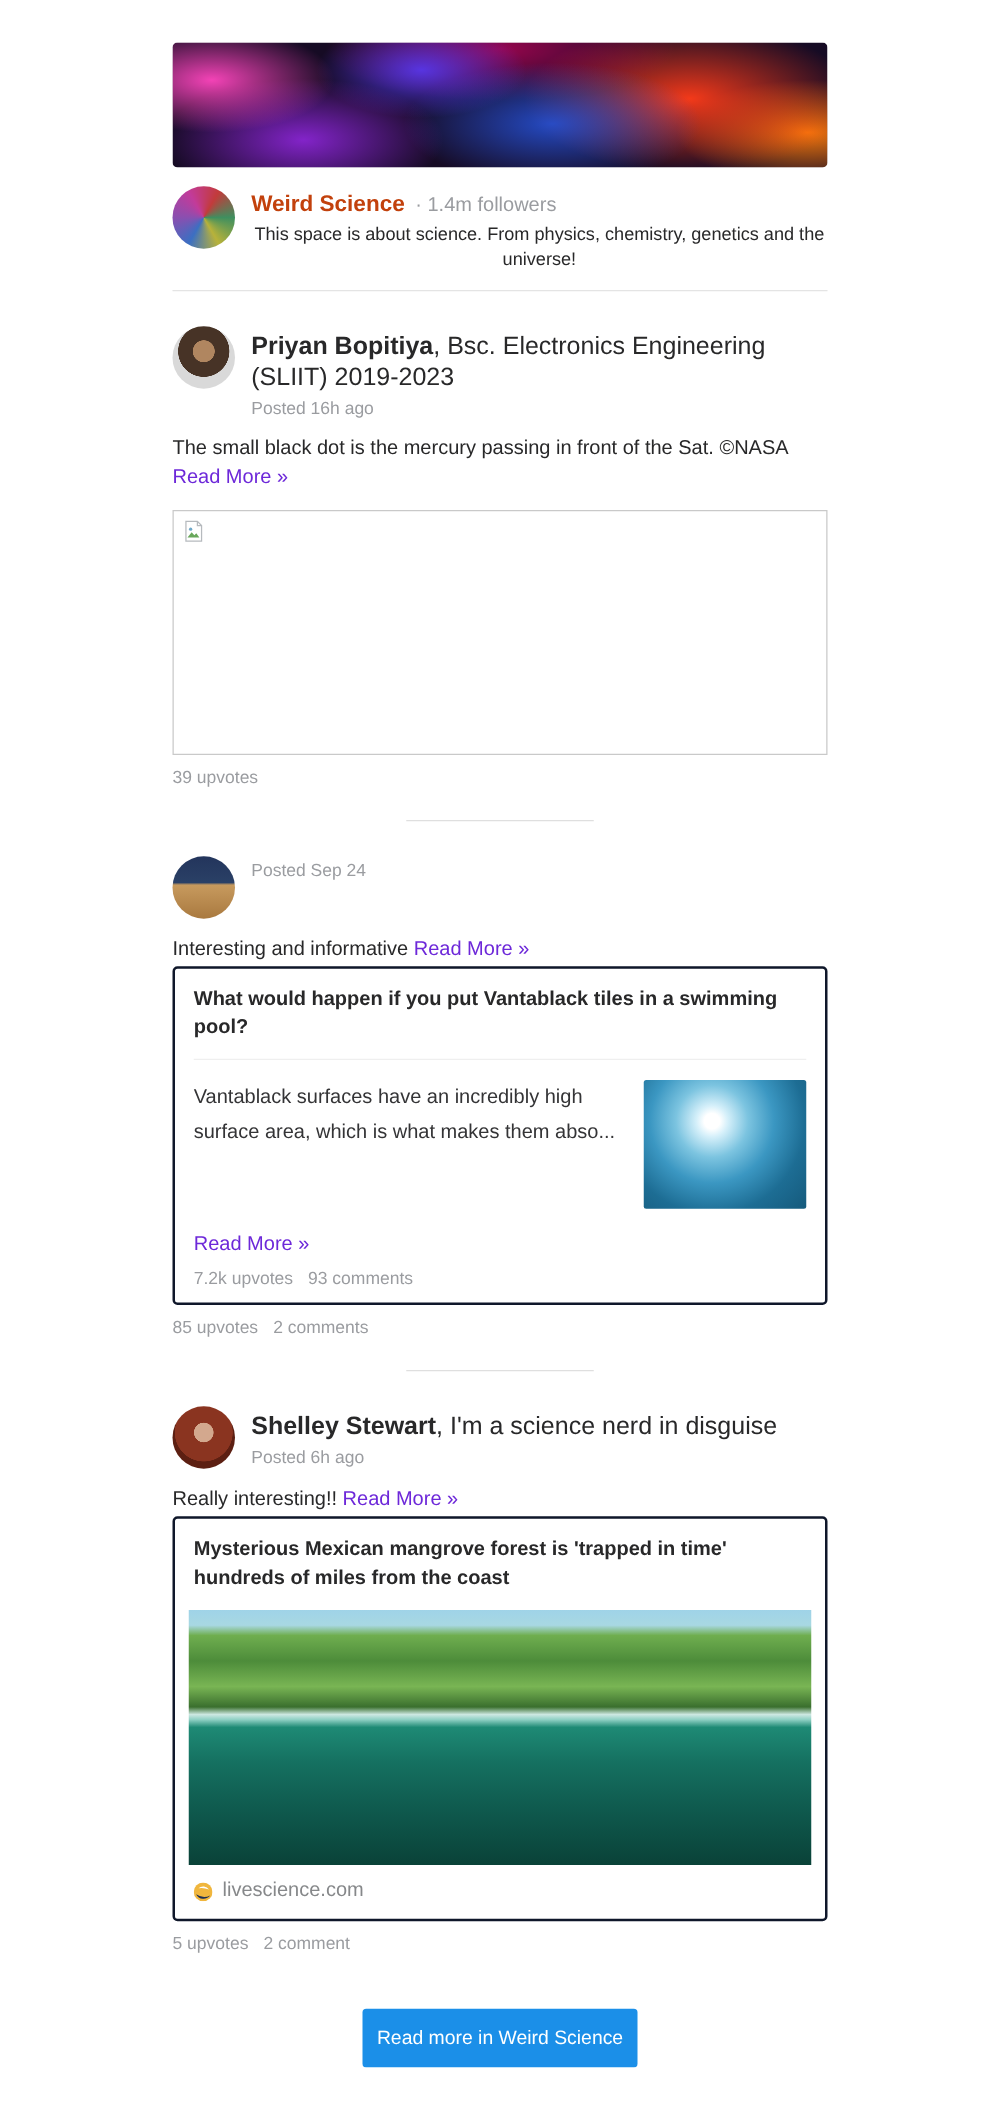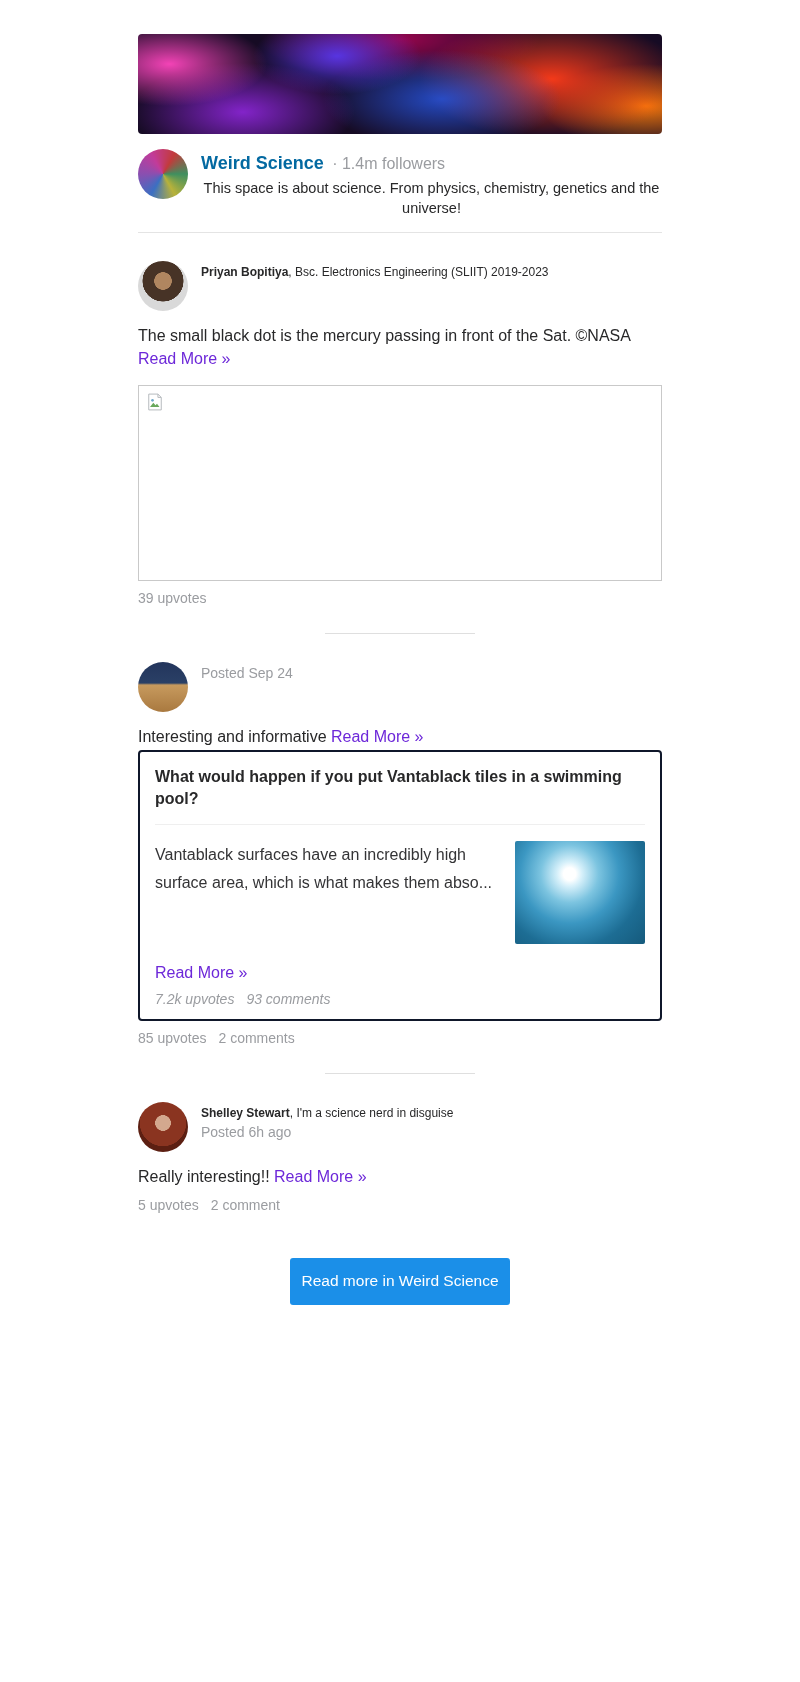--- a/index.html
+++ b/index.html
@@ -23,31 +23,31 @@
       radial-gradient(ellipse 190px 85px at 79% 45%, rgba(255,60,25,0.95), transparent 70%),
       radial-gradient(ellipse 150px 60px at 97% 72%, rgba(255,125,10,0.95), transparent 70%),
       #160b24;
   }
 
   
   .space-header { display:flex; gap:13px; margin-top:15px; padding-bottom:14px; border-bottom:1px solid #e4e4e4; }
   .avatar { width:50px; height:50px; border-radius:50%; flex:none; cursor:pointer; }
   .avatar-space { background:conic-gradient(from 30deg,#c23b3b,#3f8f5f,#b8b23a,#3b6fc2,#8a4fb0,#c23b9a,#c23b3b); }
   .space-title-row { line-height:1.2; padding-top:4px; }
-  .space-name { font-size:18px; font-weight:bold; color:#0369a1; cursor:pointer; }
+  .space-name { font-size:18px; font-weight:bold; color:#c2410c; cursor:pointer; }
   .space-followers { font-size:16px; color:#9a9ca0; margin-left:4px; }
   .space-desc { font-size:14.5px; color:#282829; line-height:1.4; margin-top:3px;text-align:center; }
 
   
   .post { margin-top:28px; }
   .post-header { display:flex; gap:13px; }
   .avatar-priyan { background:radial-gradient(circle at 50% 40%, #b08660 0 22%, #473326 23% 52%, #d9d9d9 53%); }
   .avatar-pramodya { background:linear-gradient(180deg,#23355c 0%,#2a4066 42%,#c79a5e 46%,#a9793f 100%); }
   .avatar-shelley { background:radial-gradient(circle at 50% 42%, #d3a88e 0 20%, #8a3420 21% 60%, #5c1f12 61%); }
-  .author-line { font-size:12px; margin-top:4px; line-height:1.25; }
+  .author-line { font-size:20px; margin-top:4px; line-height:1.25; }
   .author-name { font-weight:bold; cursor:pointer; }
   .posted { font-size:14px; color:#9a9ca0; margin-top:3px; }
   .comment { font-size:16px; line-height:1.45; margin-top:13px; }
   .read-more { color:#6d28d9; text-decoration:none; cursor:pointer; }
 
   
   .broken-box { margin-top:14px; height:196px; border:1px solid #c9c9c9; padding:6px; cursor:pointer; }
 
   .post-stats { font-size:14px; color:#9a9ca0; margin-top:9px; }
   .post-stats span { margin-right:12px; }
@@ -60,21 +60,21 @@
   .card-title { font-size:16px; font-weight:bold; line-height:1.4; padding-bottom:13px; border-bottom:1px solid #efefef; cursor:pointer; }
   .card-body { display:flex; gap:18px; padding-top:16px; }
   .card-text { flex:1; font-size:16px; line-height:1.78; color:#343436; }
   .card-text p + p { margin-top:14px; }
   .card-thumb {
     width:130px; height:103px; flex:none; border-radius:2px; cursor:pointer;
     background:radial-gradient(circle at 42% 32%, #ffffff 0 6%, #d6f0fa 12%, #7cc4e0 28%, #3b97c2 48%, #1d6d94 72%, #155a7c 100%);
   }
   .card-readmore { margin-top:20px; font-size:16px; }
   .card-stats { margin-top:9px; font-size:14px; color:#9a9ca0; }
-  .card-stats span { margin-right:12px;font-style:italic; }
+  .card-stats span { margin-right:12px; }
 
   
   .card3-title { font-size:16px; font-weight:bold; line-height:1.45; padding:13px 15px 12px; cursor:pointer; }
   .card3-img {
     margin:2px 11px 0; height:204px; cursor:pointer;
     background:linear-gradient(180deg,
       #9fd3e8 0%, #a8d8e2 6%,
       #6fae4f 10%, #4d8c3a 20%,
       #79b554 30%, #3a6f2e 38%,
       #cde8e2 41%, #8fd0c4 43%,
@@ -107,20 +107,21 @@
     </div>
   </div>
 
   <div class="post">
     <div class="post-header">
       <div class="avatar avatar-priyan"></div>
       <div>
         <div class="author-line">
           <span class="author-name">Priyan Bopitiya</span><span>, Bsc. Electronics Engineering (SLIIT) 2019-2023</span>
         </div>
+        <div class="posted">Posted 16h ago</div>
       </div>
     </div>
     <div class="comment">
       <span>The small black dot is the mercury passing in front of the Sat. ©NASA </span><a class="read-more">Read More »</a>
     </div>
     <div class="broken-box">
       <svg viewBox="0 0 24 24" width="20" height="20">
         <path d="M4.5 2.5 h11 l4 4 v15 h-15 z" fill="#ffffff" stroke="#b6babe" stroke-width="1.2"></path>
         <path d="M15.5 2.5 v4 h4" fill="none" stroke="#b6babe" stroke-width="1.2"></path>
         <circle cx="9" cy="10" r="1.6" fill="#6fa8c9"></circle>
@@ -177,20 +178,32 @@
         <div class="author-line">
           <span class="author-name">Shelley Stewart</span><span>, I'm a science nerd in disguise</span>
         </div>
         <div class="posted">Posted 6h ago</div>
       </div>
     </div>
     <div class="comment">
       <span>Really interesting!! </span><a class="read-more">Read More »</a>
     </div>
 
+    <div class="card">
+      <div class="card3-title">Mysterious Mexican mangrove forest is 'trapped in time' hundreds of miles from the coast</div>
+      <div class="card3-img"></div>
+      <div class="card3-source">
+        <svg viewBox="0 0 16 16" width="15" height="15">
+          <circle cx="8" cy="8" r="8" fill="#f0b63d"></circle>
+          <path d="M2 10 a7 7 0 0 0 12 1 q-6 3 -12 -1z" fill="#1d2f55"></path>
+          <path d="M4 5 a6 6 0 0 1 9 1 q-5 -2 -9 -1z" fill="#ffffff"></path>
+        </svg>
+        <span>livescience.com</span>
+      </div>
+    </div>
 
     <div class="post-stats">
       <span>5 upvotes</span><span>2 comment</span>
     </div>
   </div>
 
   <button class="cta-button">Read more in Weird Science</button>
 
 </div>
 

